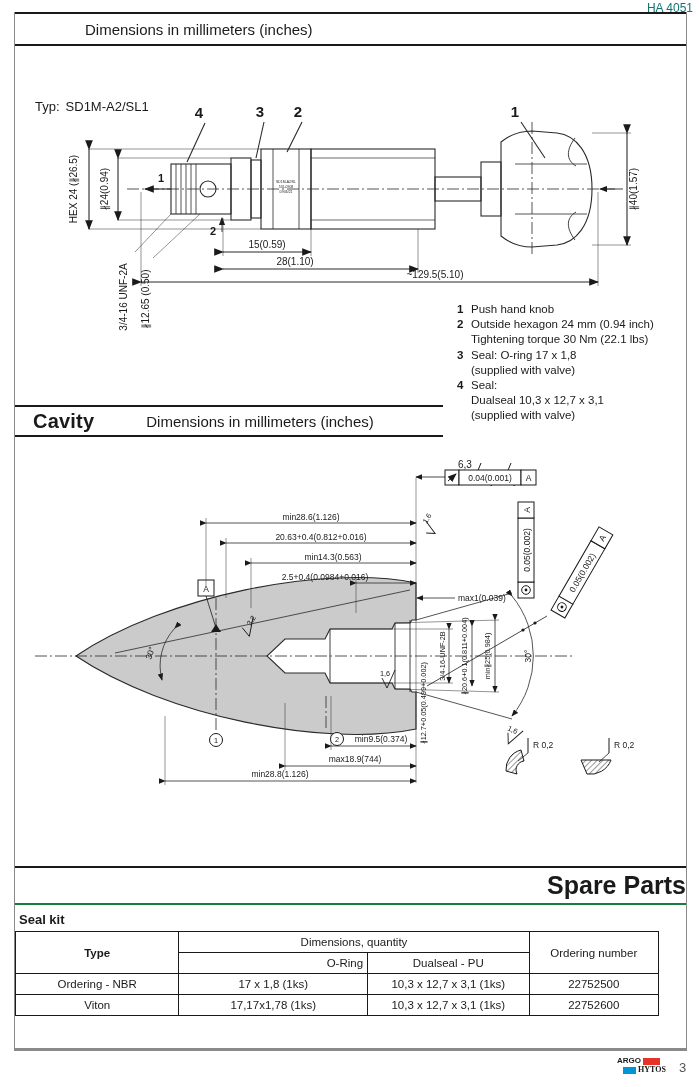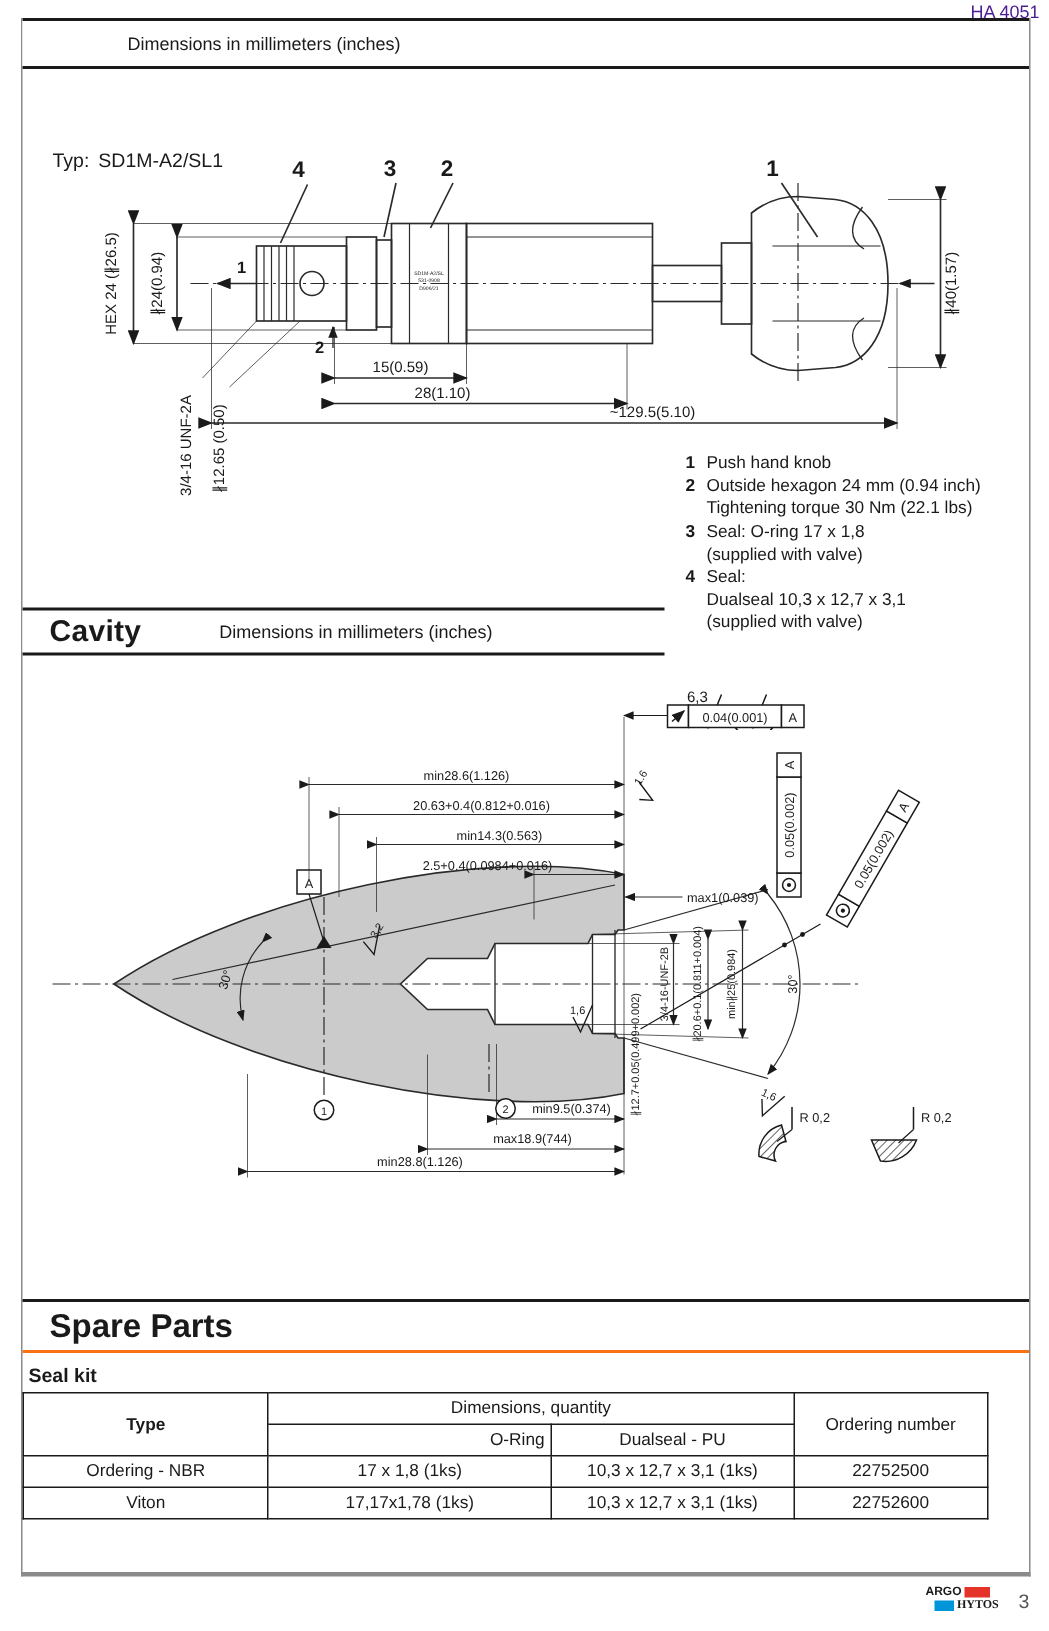--- a/index.html
+++ b/index.html
@@ -1,33 +1,33 @@
 <!DOCTYPE html>
 <html><head>
 <meta charset="utf-8">
 <style>
   html,body{margin:0;padding:0;background:#fff;}
   body{width:699px;height:1087px;position:relative;font-family:"Liberation Sans",sans-serif;color:#1a1a1a;overflow:hidden;}
-  .doccode{position:absolute;top:1px;right:6px;font-size:12px;color:#4c1d95;}
+  .doccode{position:absolute;top:1px;right:6px;font-size:12px;color:#0f766e;}
   .page{position:absolute;left:14px;top:12px;width:671px;height:1036px;border-left:1px solid #8a8a8a;border-right:1px solid #8a8a8a;border-bottom:3px solid #8a8a8a;}
   .sechdr{position:absolute;left:0;border-top:2px solid #1a1a1a;border-bottom:2px solid #1a1a1a;background:#fff;display:flex;align-items:center;}
   .sechdr .t{font-size:20px;font-weight:bold;letter-spacing:.2px;padding-left:18px;}
-  .sechdr .s{font-size:12px;margin-left:70px;}
+  .sechdr .s{font-size:15px;margin-left:70px;}
   .typline{position:absolute;left:20px;top:58px;font-size:13px;font-weight:normal;margin-top:29px;}
   .typline span{margin-right:6px;}
   svg text{fill:#1a1a1a;}
   .d{font-size:8.5px;}
   .d7{font-size:7.3px;}
   .callout{font-size:15px;font-weight:bold;}
   .notes{position:absolute;left:442px;top:290px;width:235px;font-size:11.5px;line-height:1.32;}
   .notes .row{display:flex;}
   .notes .n{font-weight:bold;width:14px;flex:none;}
   .notes .txt{white-space:pre-line;}
   .spareswrap{position:absolute;left:0;top:854px;width:671px;}
-  .sparetitle{border-top:2px solid #1a1a1a;border-bottom:2px solid #f97316;padding:3px 0 3px 18px;font-size:22px;font-weight:bold;}
+  .sparetitle{border-top:2px solid #1a1a1a;border-bottom:2px solid #15803d;padding:3px 0 3px 18px;font-size:25px;font-weight:bold;text-align:right;}
   .sealkit{font-size:13px;font-weight:bold;padding:7px 0 4px 4px;}
   table.sp{border-collapse:collapse;margin-left:0;font-size:11.5px;width:644px;}
   table.sp th,table.sp td{border:1px solid #1a1a1a;text-align:center;font-weight:normal;padding:2px 4px;}
   table.sp .c1{width:160px;font-weight:bold;} table.sp .c2{width:186px;text-align:right;} table.sp .c3{width:158px;} table.sp .c4{width:124px;}
   table.sp tr{height:21px;}
   .footer{position:absolute;left:617px;top:1057px;width:70px;font-size:8px;font-weight:bold;line-height:1;}
   .fr1,.fr2{display:flex;align-items:center;}
   .fr1 .blk{width:17px;height:7px;margin-left:2px;}
   .fr2{margin-top:1px;margin-left:6px;font-family:Liberation Serif, serif;}
   .fr2 .blk{width:13px;height:7px;margin-right:2px;}

